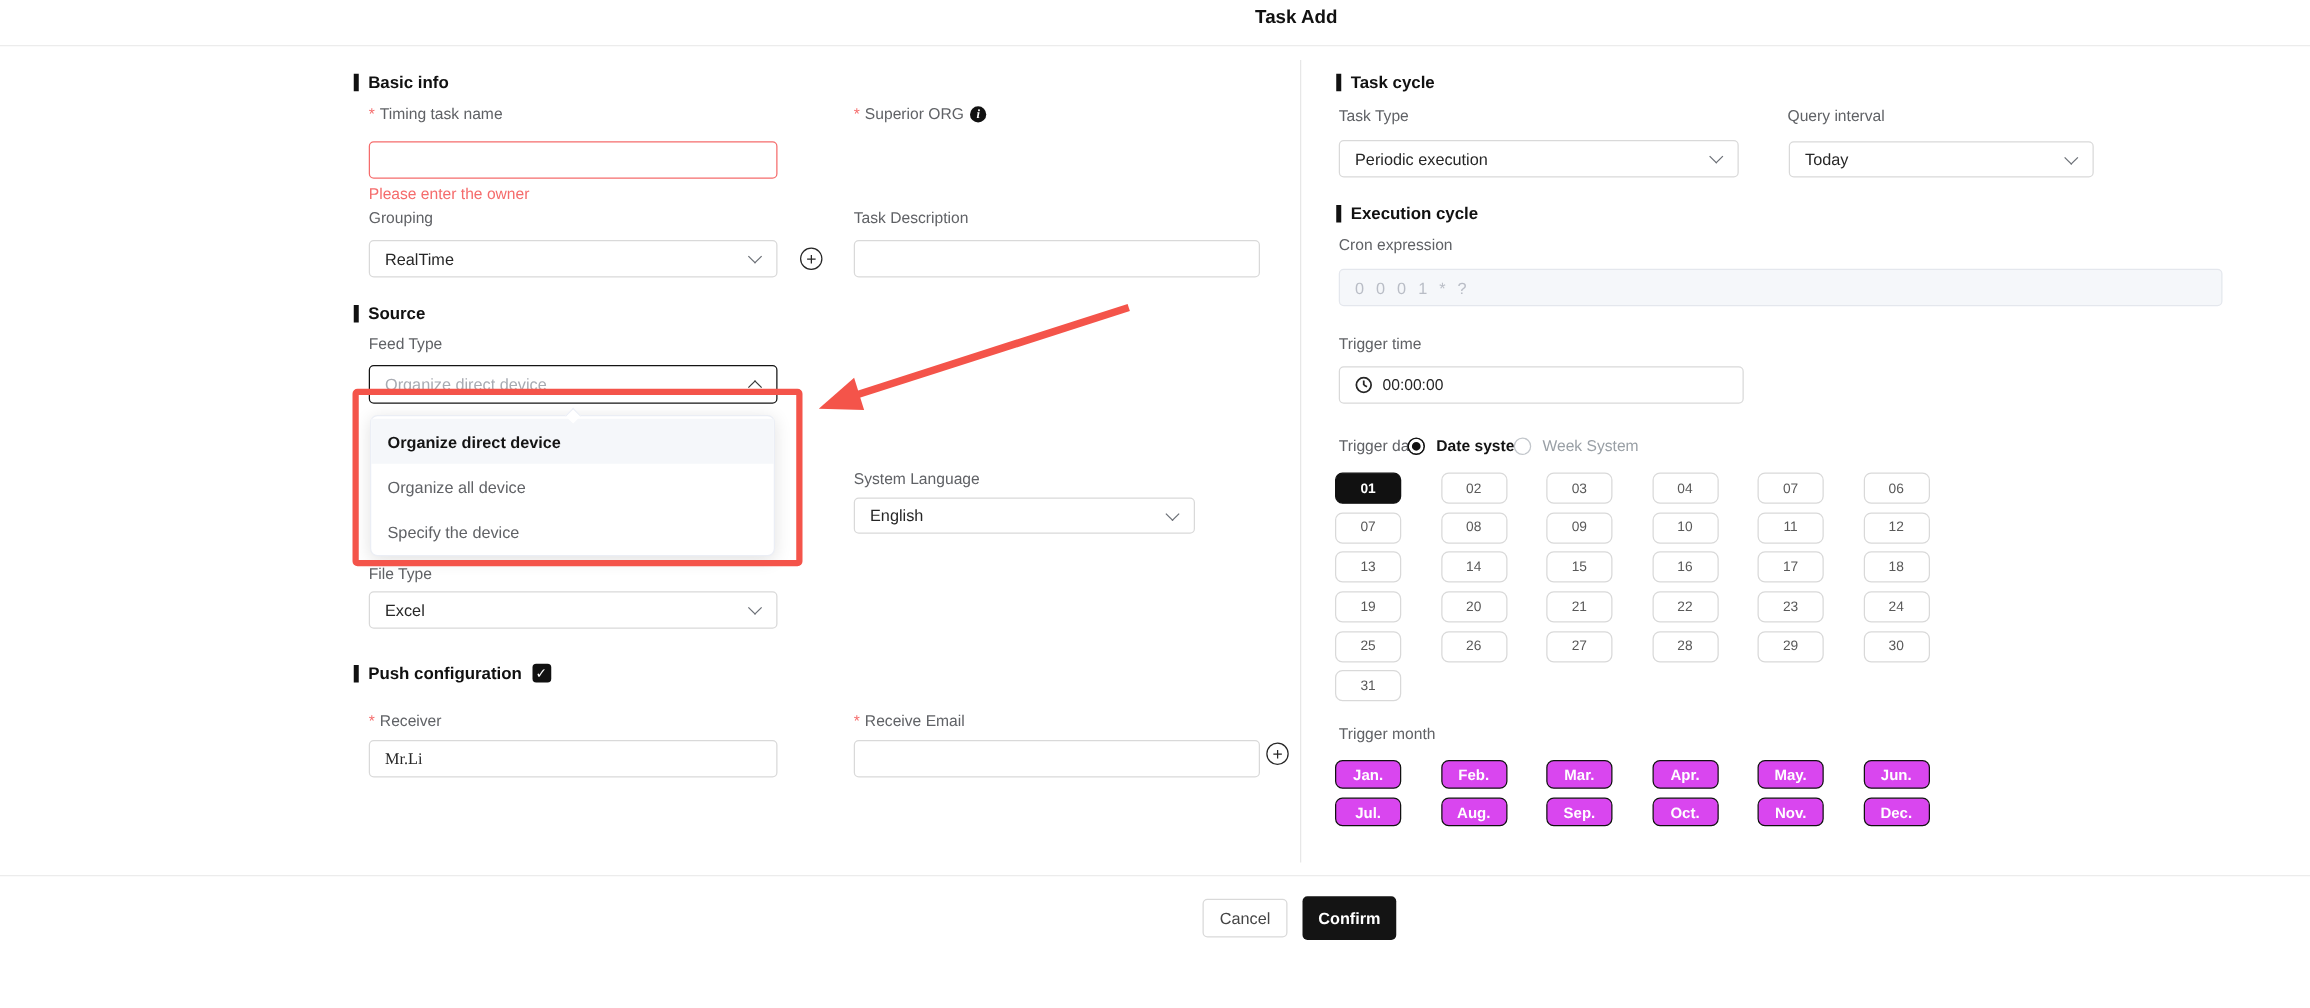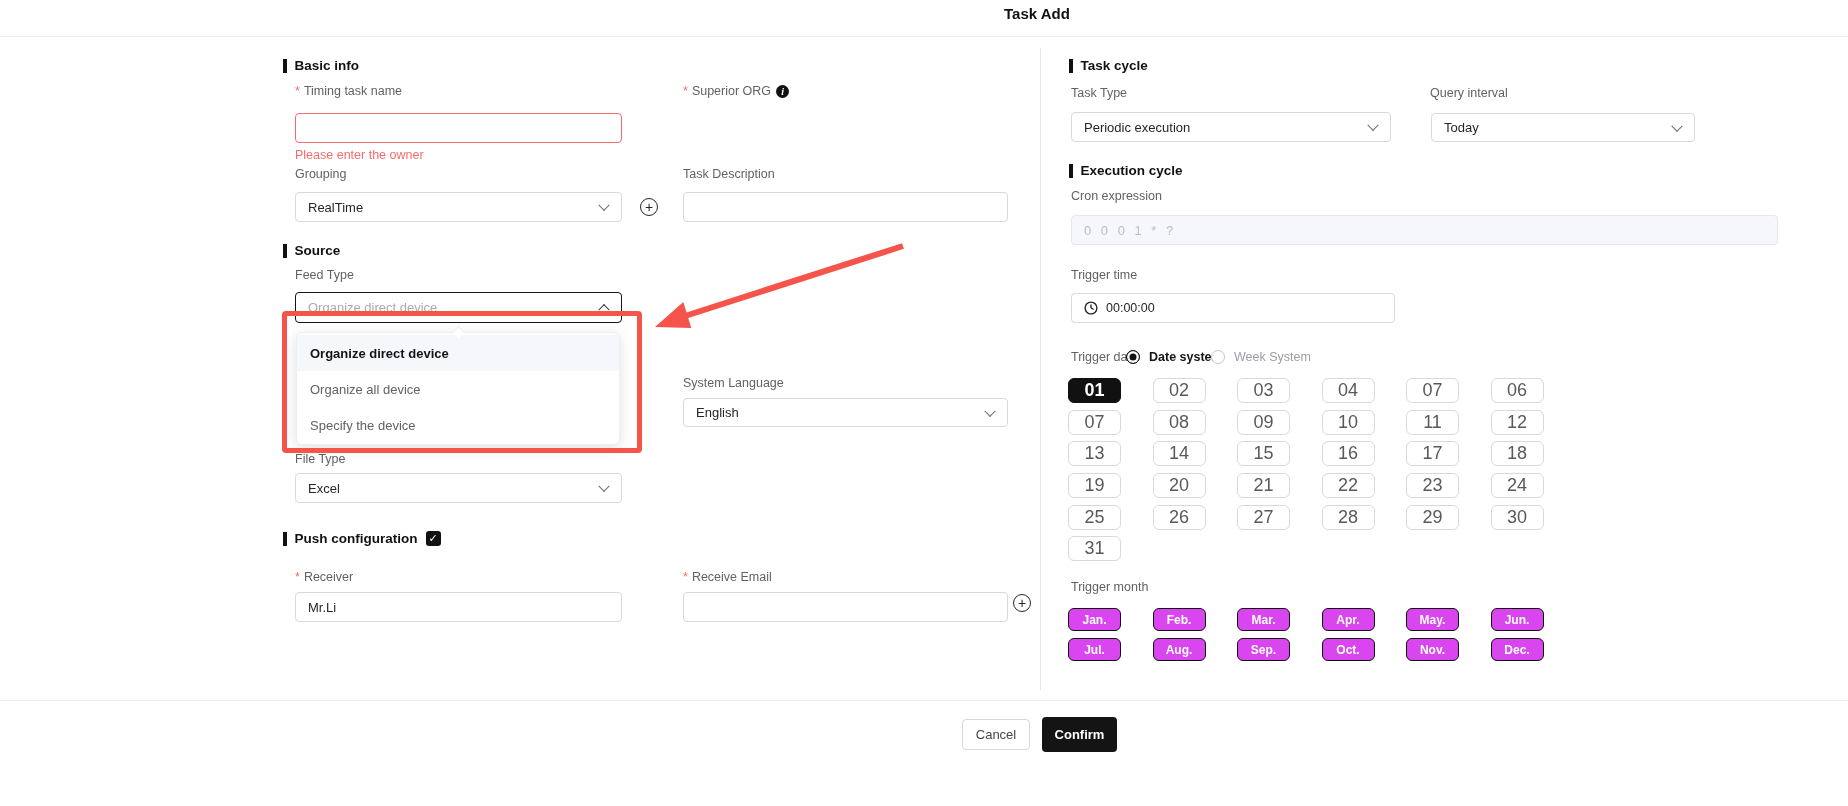--- a/index.html
+++ b/index.html
@@ -17,21 +17,21 @@
   .sec-t { font-weight:bold; font-size:13.5px; color:#111; white-space:nowrap; }
 
   .lbl { position:absolute; font-size:12.5px; color:#606266; white-space:nowrap;
     display:flex; align-items:center; gap:5px; }
   .star { color:#f56c6c; margin-right:-1px; }
   .err-msg { position:absolute; font-size:12.5px; color:#f56c6c; white-space:nowrap; }
 
   .field { position:absolute; height:30px; background:#fff; border:1px solid #d9d9d9;
     border-radius:4px; font-size:13px; color:#262626; padding:0 34px 0 12px;
     display:flex; align-items:center; outline:none; }
-  input.field { padding-right:16px; }
+  input.field { padding-right:16px;font-family:Liberation Serif, serif; }
   .field.error { border-color:#f56c6c; }
   .field.disabled { background:#f5f7fa; border-color:#e4e7ed; color:#b9bdc6; letter-spacing:3px; }
   .placeholder { color:#a8abb2; }
   .select-open { border:1.5px solid #141414; }
 
   .chev { position:absolute; right:13px; top:50%; width:8px; height:8px;
     border-right:1.6px solid #6b6f76; border-bottom:1.6px solid #6b6f76;
     transform:translateY(-72%) rotate(45deg); }
   .chev.up { transform:translateY(-28%) rotate(-135deg); border-color:#3a3a3a; }
 
@@ -67,21 +67,21 @@
   .radio.checked { background:#111; border:1.5px solid #111; box-shadow:inset 0 0 0 2.5px #fff; }
   .radio.unchecked { background:#fff; border:1.5px solid #c3c7cc; }
   .radio-lbl-on { font-size:12.5px; font-weight:bold; color:#141414; }
   .radio-lbl-off { font-size:12.5px; color:#9aa0a6; }
 
   
   .grid6 { position:absolute; left:1068px; display:grid; grid-template-columns:repeat(6,53px); column-gap:31.5px; }
   .day-grid { top:378px; row-gap:6.7px; }
   .month-grid { top:608px; row-gap:7.4px; }
   .day-grid .gbtn { height:25px; border:1px solid #d9d9d9; border-radius:6px; background:#fff;
-    color:#595959; font-size:18px; display:flex; align-items:center; justify-content:center; cursor:pointer; }
+    color:#595959; font-size:11px; display:flex; align-items:center; justify-content:center; cursor:pointer; }
   .day-grid .gbtn.selected { background:#111; border-color:#111; color:#fff; font-weight:bold; }
   .month-grid .gbtn { height:23px; border:1px solid #d9d9d9; border-radius:6px; background:#fff;
     color:#595959; font-size:12px; display:flex; align-items:center; justify-content:center; cursor:pointer; }
   .month-grid .gbtn.selected { background:#d946ef; border-color:#111; color:#fff; font-weight:bold; }
 
   
   .btn { position:absolute; border-radius:4px; font-size:13px; display:flex;
     align-items:center; justify-content:center; cursor:pointer; }
   .btn-cancel { left:962px; top:719px; width:68px; height:31px; background:#fff;
     border:1px solid #d9d9d9; color:#454545; }
@@ -160,21 +160,21 @@
     <span>File Type</span>
   </div>
   <div class="field" style="left:295px;top:473px;width:327px">
     <span>Excel</span>
     <span class="chev"></span>
   </div>
 
   <div class="lbl" style="left:683px;top:376px">
     <span>System Language</span>
   </div>
-  <div class="field" style="left:683px;top:398px;width:325px;height:29px">
+  <div class="field" style="left:683px;top:398px;width:273px;height:29px">
     <span>English</span>
     <span class="chev"></span>
   </div>
 
   <div class="anno-rect"></div>
   <svg class="anno-arrow" width="270" height="110" viewBox="0 0 270 110">
     <line x1="258" y1="14" x2="40" y2="84" stroke="#f4544a" stroke-width="6"></line>
     <polygon points="10,95 46.3,95.9 38.3,70.1" fill="#f4544a"></polygon>
   </svg>
 
@@ -210,21 +210,21 @@
     <span>Task Type</span>
   </div>
   <div class="field" style="left:1071px;top:112px;width:320px">
     <span>Periodic execution</span>
     <span class="chev"></span>
   </div>
 
   <div class="lbl" style="left:1430px;top:86px">
     <span>Query interval</span>
   </div>
-  <div class="field" style="left:1431px;top:113px;width:264px;height:29px">
+  <div class="field" style="left:1431px;top:113px;width:244px;height:29px">
     <span>Today</span>
     <span class="chev"></span>
   </div>
 
   <div class="sec" style="left:1069px;top:163px">
     <span class="bar"></span>
     <span class="sec-t">Execution cycle</span>
   </div>
 
   <div class="lbl" style="left:1071px;top:189px">

